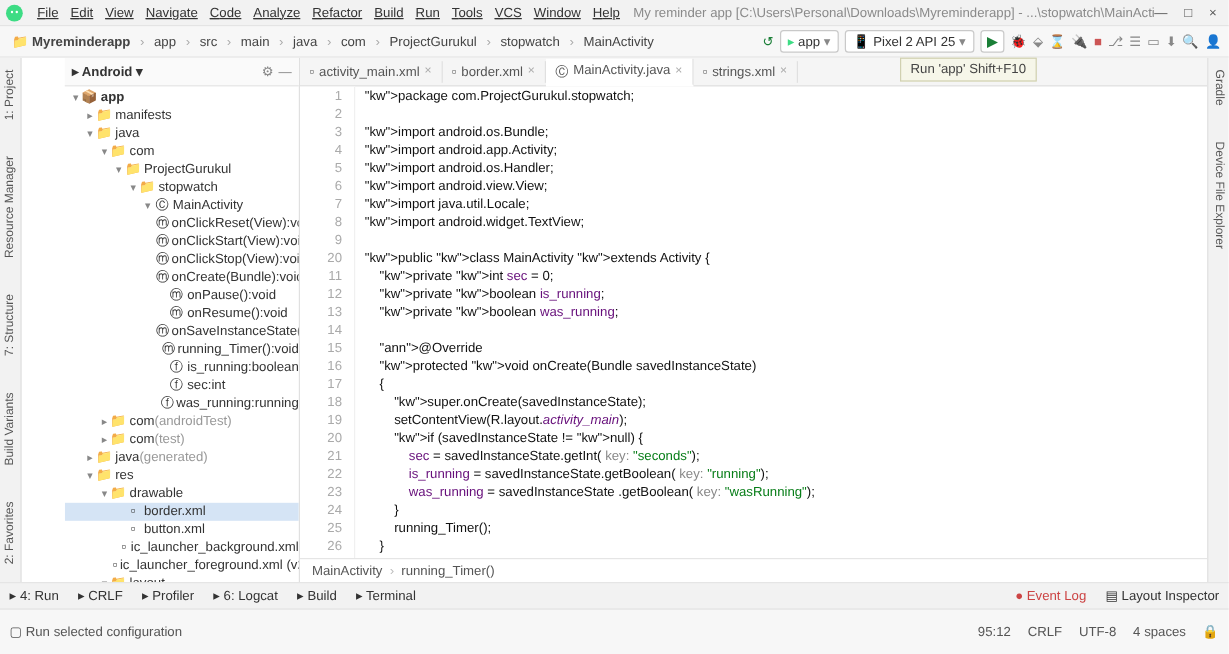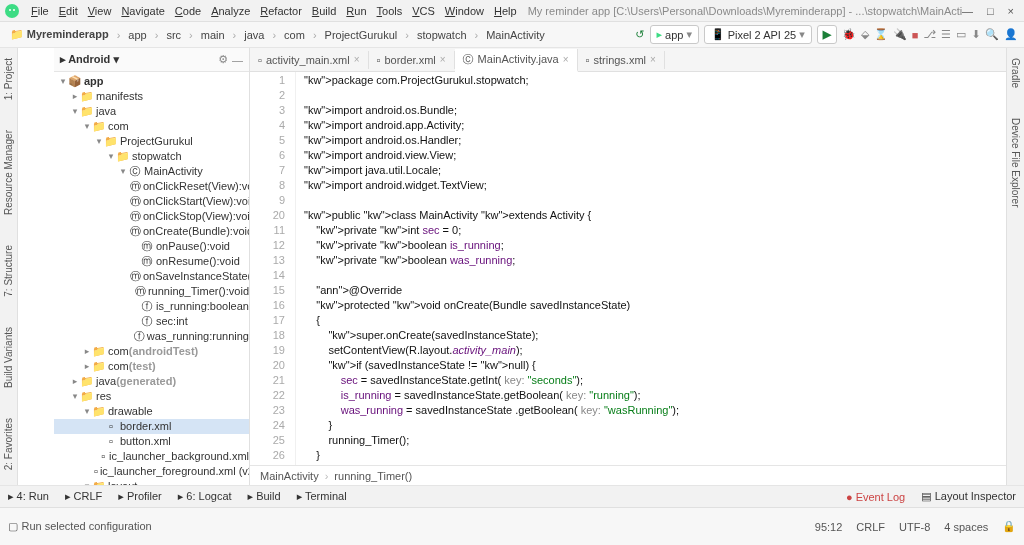--- a/index.html
+++ b/index.html
@@ -1,19 +1,19 @@
 <!DOCTYPE html>
 <html><head>
 <meta charset="utf-8">
 <style>
 * { box-sizing: border-box; margin: 0; padding: 0; font-family: "Segoe UI", Arial, sans-serif; font-size: 11px; }
 body { background: #fff; width: 1024px; height: 545px; overflow: hidden; display: flex; flex-direction: column; color: #333; }
 .menubar { height: 22px; display: flex; align-items: center; padding: 0 4px; border-bottom: 1px solid #e0e0e0; background: #f2f2f2; }
 .menubar .logo { width: 16px; height: 16px; margin-right: 6px; }
-.menubar span.menu-i { padding: 2px 5px; cursor: default; }
+.menubar span.menu-i { padding: 2px 5px; cursor: default; text-decoration: underline; }
 .menubar span.menu-i u { text-decoration: underline; }
 .menubar .title { color: #8a8a8a; margin-left: 6px; font-size: 11px; white-space: nowrap; overflow: hidden; flex: 1; }
 .winbtns { display: flex; gap: 14px; padding-right: 6px; color: #555; }
 .toolbar { height: 26px; display: flex; align-items: center; padding: 0 6px; background: #f7f7f7; border-bottom: 1px solid #e5e5e5; position: relative; gap: 32px; }
 .crumb { display: flex; align-items: center; gap: 2px; }
 .crumb .chip { display: flex; align-items: center; padding: 1px 4px; color: #444; }
 .crumb .sep { color: #aaa; padding: 0 2px; }
 .tb-right { margin-left: auto; display: flex; align-items: center; gap: 5px; }
 .btn { padding: 2px 6px; border: 1px solid #c9c9c9; border-radius: 3px; background: #fff; font-size: 11px; display: flex; align-items: center; gap: 3px; }
 .btn.run { color: #1a7f37; font-weight: bold; padding: 2px 5px; }
@@ -24,21 +24,21 @@
 .side-tabs-r { width: 18px; background: #f2f2f2; border-left: 1px solid #e0e0e0; display:flex; flex-direction:column; align-items:center; padding-top:10px; gap:30px;}
 .side-tabs-r span { transform: none; }
 .project { width: 196px; border-right: 1px solid #e0e0e0; display: flex; flex-direction: column; background: #fff; margin-left: 36px; }
 .proj-hdr { height: 24px; display: flex; align-items: center; padding: 0 6px; border-bottom: 1px solid #e5e5e5; background: #fafafa; gap: 4px; }
 .tree { flex: 1; overflow: hidden; padding: 2px 0; font-size: 11px; line-height: 15px; }
 .tree .row { display: flex; align-items: center; height: 15px; white-space: nowrap; overflow: hidden;}
 .tree .row.sel { background: #d5e4f5; }
 .tree .tw { width: 10px; text-align: center; color: #888; font-size: 9px; display:inline-block;}
 .tree .ic { width: 14px; text-align: center; display:inline-block;}
 .tree .lbl { padding-left: 2px; }
-.tree .hint { color: #999; font-weight: bold; }
+.tree .hint { color: #999; }
 .pad0{padding-left:4px}.pad1{padding-left:16px}.pad2{padding-left:28px}.pad3{padding-left:40px}.pad4{padding-left:52px}.pad5{padding-left:64px}.pad6{padding-left:76px}
 .editor { flex: 1; display: flex; flex-direction: column; overflow: hidden; }
 .tabs { height: 24px; display: flex; align-items: center; border-bottom: 1px solid #e0e0e0; background: #f5f5f5; }
 .tab { padding: 3px 8px; display: flex; align-items: center; gap: 4px; border-right: 1px solid #e0e0e0; color: #555; }
 .tab.active { background: #fff; border-bottom: 2px solid #fff; margin-bottom: -1px; }
 .tab .x { color: #aaa; font-size: 10px; }
 .code-wrap { flex: 1; display: flex; overflow: hidden; font-family: Consolas, "Courier New", monospace; font-size: 11px; line-height: 15px; }
 .gutter { width: 46px; text-align: right; padding-right: 10px; color: #aaa; background: #fff; border-right: 1px solid #f0f0f0; padding-top: 1px; position:relative;}
 .code { flex: 1; padding: 1px 4px 0 8px; color: #111; white-space: pre; overflow: hidden; }
 .str { color: #067d17; }
@@ -106,20 +106,21 @@
     <span style="color:#888">⌛</span>
     <span style="color:#888">🔌</span>
     <span style="color:#c55">■</span>
     <span style="color:#888">⎇</span>
     <span style="color:#888">☰</span>
     <span style="color:#888">▭</span>
     <span style="color:#888">⬇</span>
     <span style="color:#888">🔍</span>
     <span style="color:#bbb">👤</span>
   </div>
+  <div class="tooltip"><span>Run 'app' Shift+F10</span></div>
 </div>
 
 <div class="main">
   <div class="side-tabs-l" id="side-l">
       <span>1: Project</span>
       <span>Resource Manager</span>
       <span>7: Structure</span>
       <span>Build Variants</span>
       <span>2: Favorites</span>
     </div>

